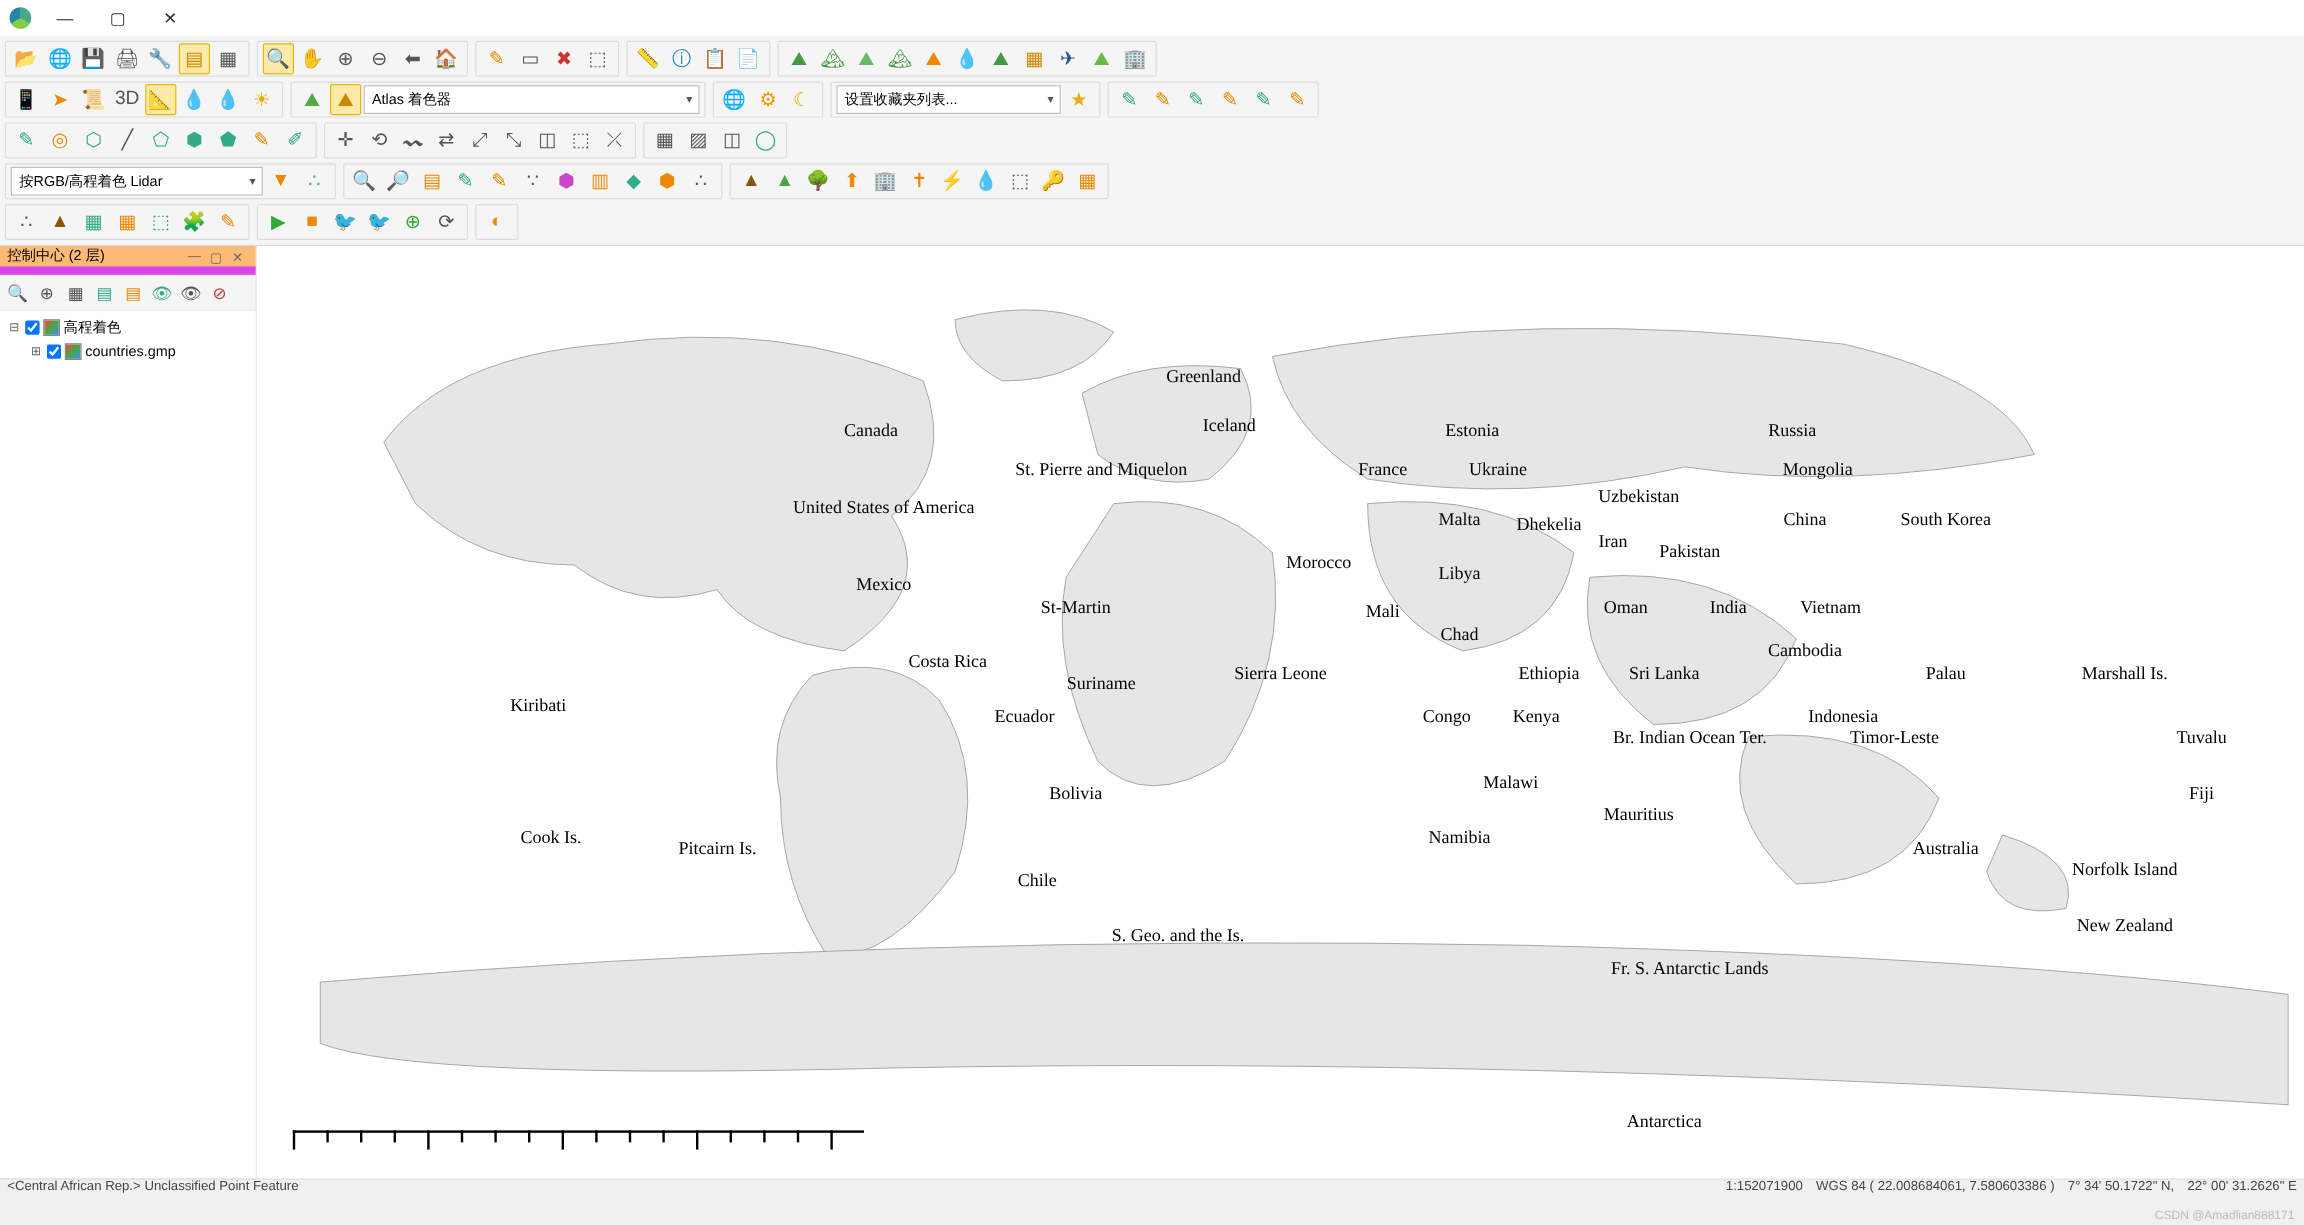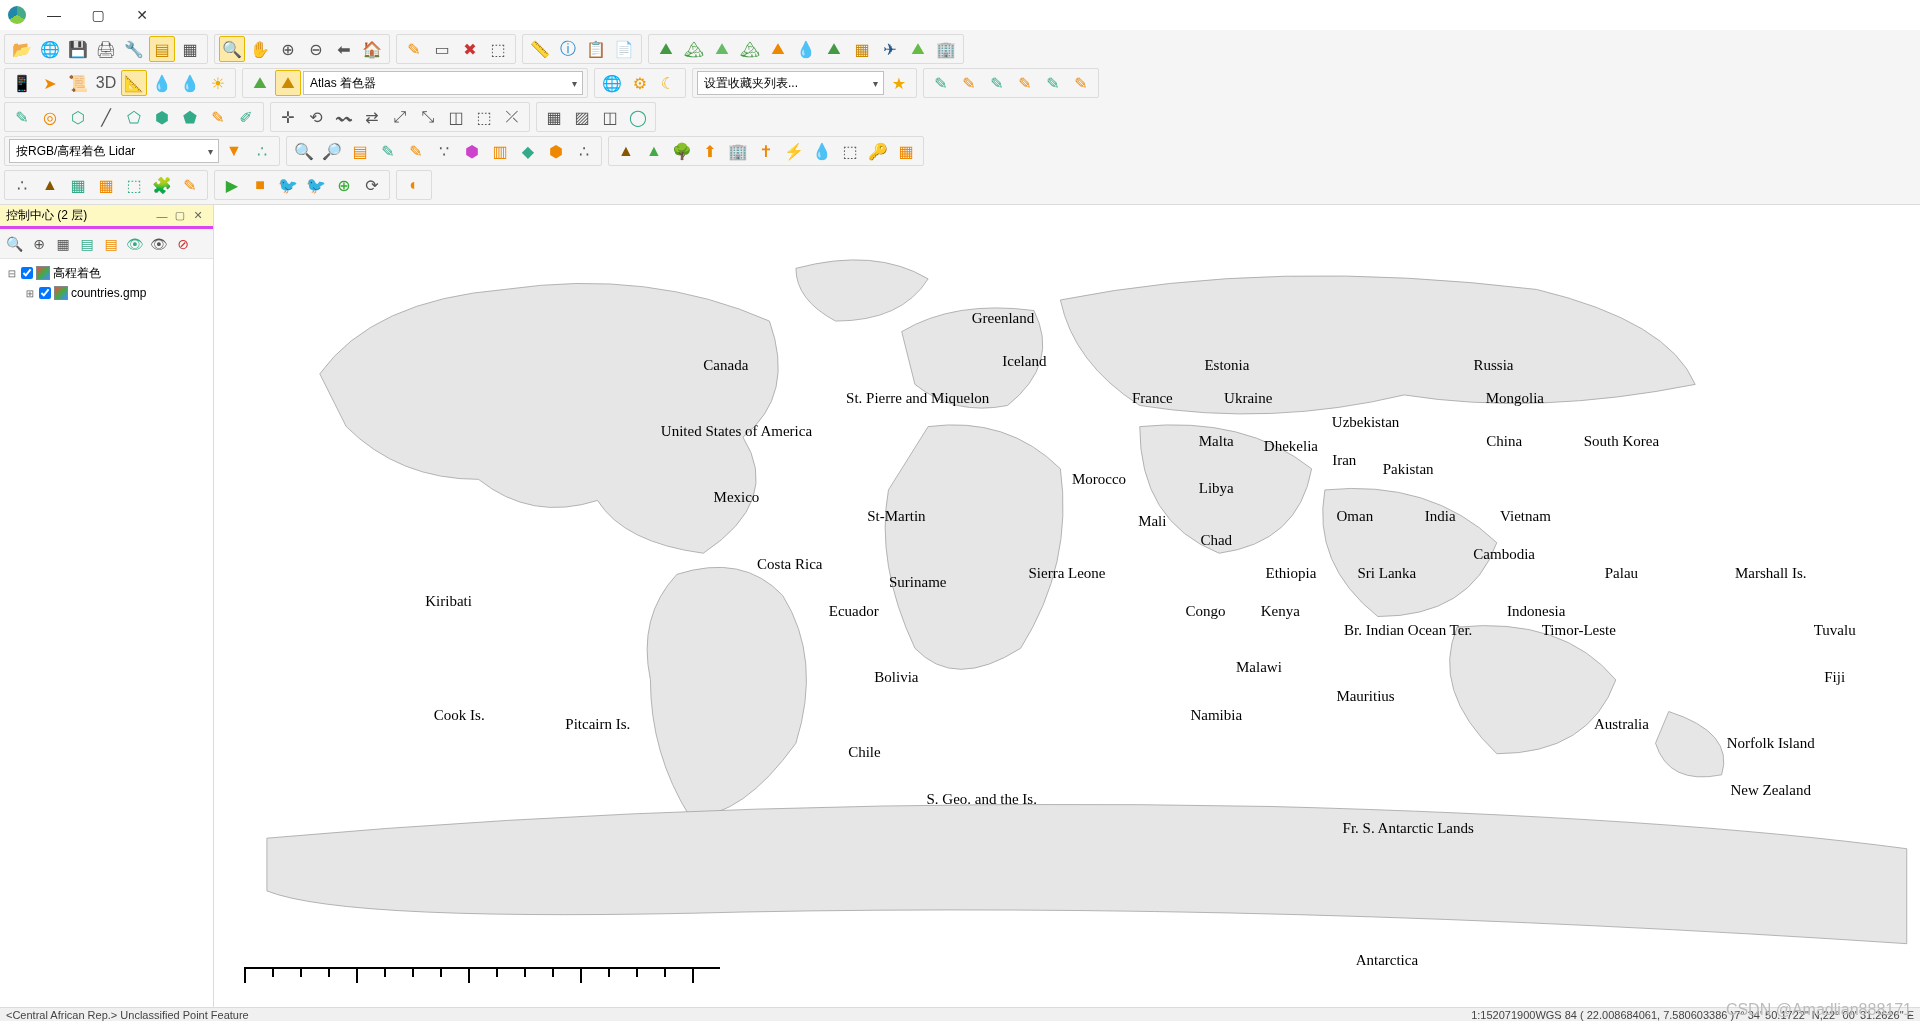--- a/index.html
+++ b/index.html
@@ -14,43 +14,43 @@
 .toolbars{background:#f5f5f5;padding:2px 4px}
 .tb-row{display:flex;align-items:center;height:34px;gap:2px;flex-wrap:nowrap}
 .tb-group{display:flex;align-items:center;background:#f5f5f5;border:1px solid #dcdcdc;border-radius:2px;padding:2px 4px;margin-right:4px;height:30px;gap:2px}
 .tbtn{width:26px;height:26px;display:flex;align-items:center;justify-content:center;border:1px solid transparent;border-radius:2px;font-size:16px;cursor:pointer;color:#555;background:none}
 .tbtn.active{background:#fde9a8;border-color:#e5b800}
 .tb-select{height:24px;border:1px solid #c0c0c0;background:#fff;font-size:12px;padding:0 24px 0 6px;min-width:180px;appearance:none;position:relative}
 .select-wrap{position:relative;display:flex;align-items:center}
 .select-wrap::after{content:"▾";position:absolute;right:6px;font-size:10px;color:#555;pointer-events:none}
 .content{flex:1;display:flex;min-height:0;border-top:1px solid #dcdcdc}
 .panel{width:214px;background:#f5f5f5;border-right:1px solid #dcdcdc;display:flex;flex-direction:column}
-.panel-head{display:flex;align-items:center;height:24px;background:#fef9c3;border-bottom:3px solid #d946ef;font-size:12px;padding:0 6px}
+.panel-head{display:flex;align-items:flex-start;height:24px;background:#fdba74;border-bottom:7px solid #d946ef;font-size:12px;padding:0 6px}
 .panel-head .ttl{flex:1}
 .panel-head .pbtn{width:18px;height:18px;display:flex;align-items:center;justify-content:center;font-size:11px;color:#666}
 .panel-tools{display:flex;align-items:center;height:30px;padding:2px 4px;gap:2px;border-bottom:1px solid #e5e5e5;flex-wrap:nowrap}
 .panel-tools .tbtn{width:22px;height:22px;font-size:14px}
 .tree{padding:4px 6px;font-size:12px;background:#fff;flex:1;overflow:auto}
 .tree-row{display:flex;align-items:center;height:20px;gap:3px}
 .tree-row .tw{width:12px;text-align:center;color:#666;font-size:10px}
 .tree-row .cb{width:12px;height:12px}
 .tree-row .layer-icon{width:14px;height:14px;background:linear-gradient(135deg,#f44,#4a4,#48f);border:1px solid #888;font-size:9px}
 .tree-row.indent{padding-left:18px}
 .map{flex:1;position:relative;background:#fff;overflow:hidden}
 .map svg{width:100%;height:100%}
 .map-label{position:absolute;font-family:Georgia,serif;font-size:15px;color:#000;white-space:nowrap;transform:translate(-50%,-50%)}
 .scalebar{position:absolute;left:30px;bottom:20px;background:rgba(255,255,255,0.0);font-family:Georgia,serif}
 .scalebar .ticks{height:20px;display:flex;border-top:2px solid #000}
 .scalebar .tick{border-left:2px solid #000;height:12px;margin-top:-2px}
 .scalebar .labels{display:flex;font-size:14px;margin-top:2px}
 .scalebar .labels span{text-align:center}
-.statusbar{height:14px;background:#f0f0f0;border-top:1px solid #dcdcdc;display:flex;align-items:center;font-size:11px;color:#444;padding:0 6px;gap:0}
+.statusbar{height:39px;background:#f0f0f0;border-top:1px solid #dcdcdc;display:flex;font-size:11px;color:#444;padding:0 6px;gap:11px}
 .statusbar .seg{white-space:nowrap}
 .statusbar .spacer{flex:1}
-.watermark{position:absolute;right:8px;bottom:2px;font-size:16px;color:#bbb}
+.watermark{position:absolute;right:8px;bottom:2px;font-size:10px;color:#bbb}
 </style>
 </head>
 <body>
 
 <div class="app">
 
   <div class="titlebar">
     <span class="logo"></span>
     <div class="win-btn">—</div>
     <div class="win-btn">▢</div>

